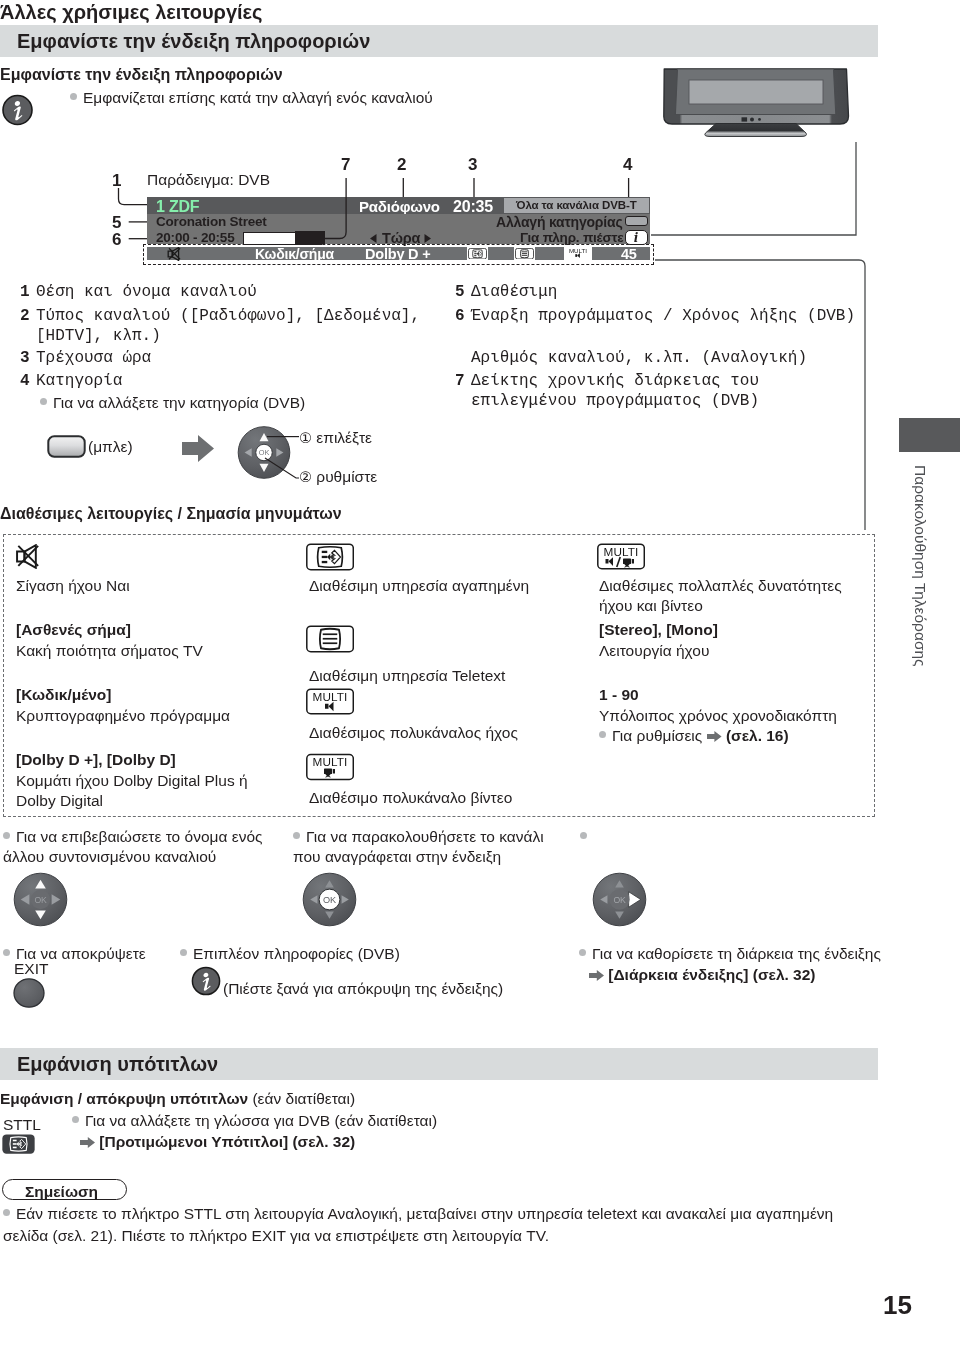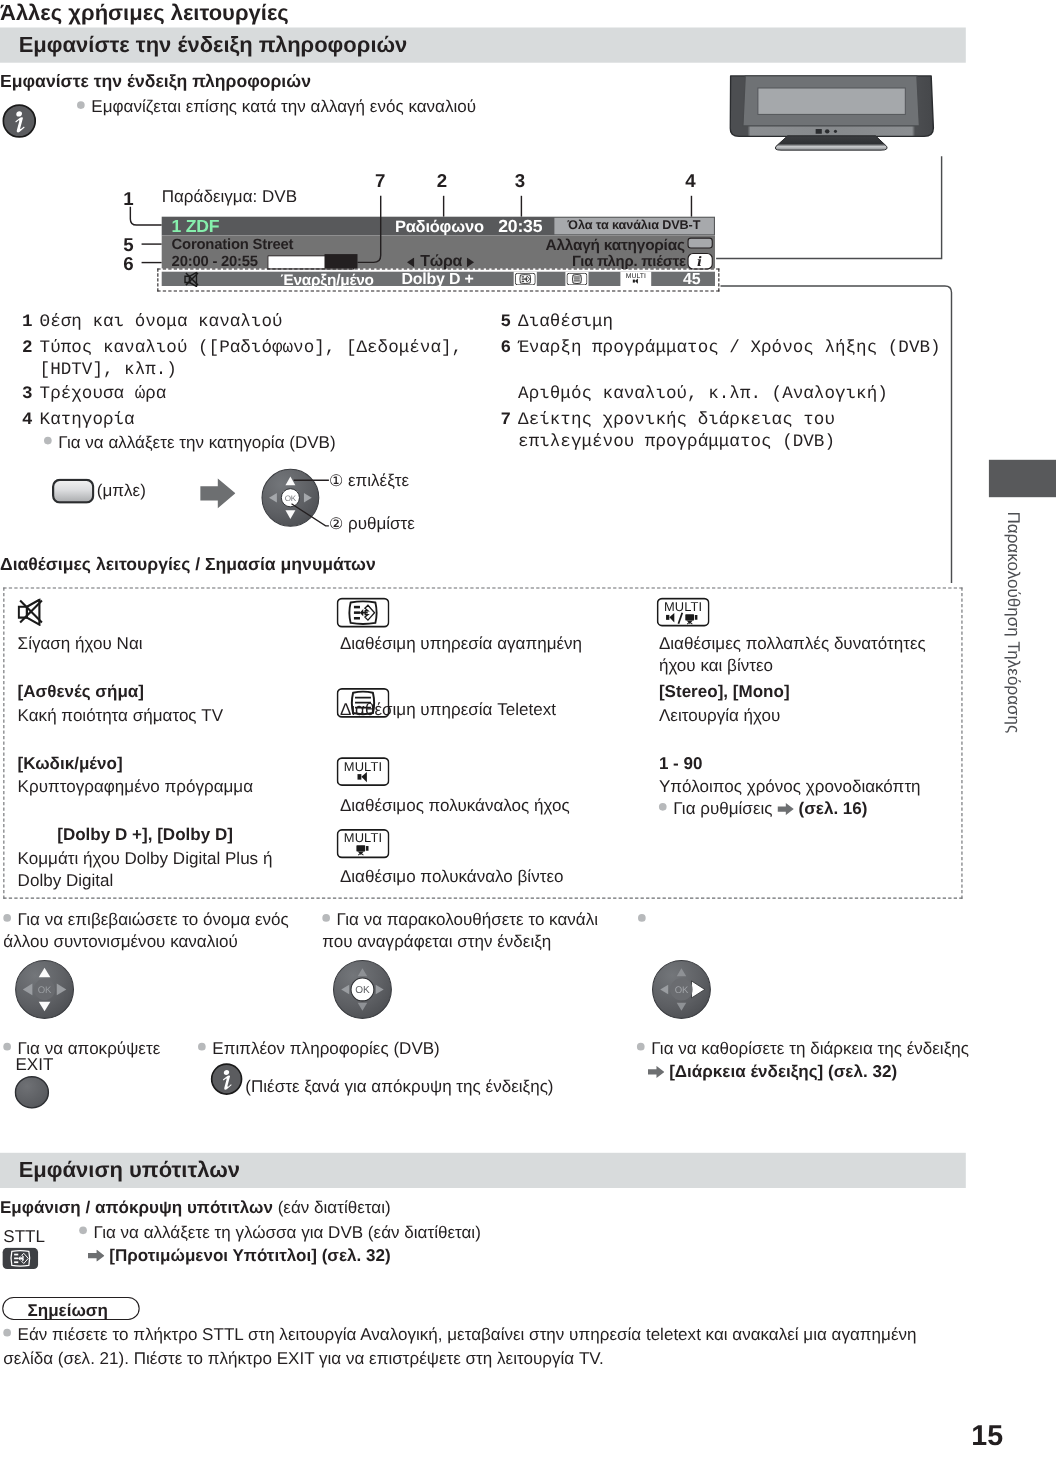--- a/index.html
+++ b/index.html
@@ -134,21 +134,21 @@
     </div>
     <div class="osd-bot">
       <svg style="position:absolute;left:19px;top:-0.5px;" width="16" height="14" viewBox="0 0 26 28">
         <g fill="none" stroke="#1a1a1a" stroke-width="2.6" stroke-linejoin="miter">
           <path d="M1.4 8.4 h8.2 V19.6 H1.4 Z"></path>
           <path d="M9.6 8.4 L22.2 1.2 V26.8 L9.6 19.6 Z"></path>
           <path d="M3.0 2.4 L25 24.4"></path>
           <path d="M25 2.4 L3.0 24.4"></path>
         </g>
       </svg>
-      <div class="osd-t" style="left:108px;top:-1px;color:#fff;">Έναρξη/μένο</div>
+      <div class="osd-t" style="left:108px;top:-1px;color:#fff;">Κωδικ/σήμα</div>
       <div class="osd-t" style="left:218px;top:-1px;color:#fff;font-size:14.5px;">Dolby D +</div>
       <div style="position:absolute;left:320px;top:0;width:21px;height:12.5px;background:#fefefe;"></div>
       <svg style="position:absolute;left:321px;top:0.6px;" width="19" height="11.4" viewBox="0 0 96 58">
         <rect x="2" y="2" width="92" height="54" rx="11" fill="none" stroke="#1a1a1a" stroke-width="4"></rect>
         <path d="M25.5 10.5 Q48 6.5 70.5 10.5 Q75 29 70.5 47.5 Q48 51.5 25.5 47.5 Q21 29 25.5 10.5 Z" fill="none" stroke="#1a1a1a" stroke-width="4"></path>
         <g fill="#1a1a1a">
             <rect x="31.5" y="16.5" width="11" height="5"></rect>
             <rect x="31.5" y="26.6" width="11" height="5"></rect>
             <rect x="31.5" y="36.8" width="11" height="5"></rect>
           </g>
@@ -256,21 +256,21 @@
       <path d="M9.6 8.4 L22.4 1.2 V26.8 L9.6 19.6 Z"></path>
       <path d="M2.6 2.0 L25 24.6"></path>
       <path d="M25 2.0 L2.6 24.6"></path>
     </g>
   </svg>
   <div class="abs body-t" style="left:16px;top:576px;">Σίγαση ήχου Ναι</div>
   <div class="abs body-t" style="left:16px;top:620px;font-weight:bold;">[Ασθενές σήμα]</div>
   <div class="abs body-t" style="left:16px;top:641px;">Κακή ποιότητα σήματος TV</div>
   <div class="abs body-t" style="left:16px;top:685px;font-weight:bold;">[Κωδικ/μένο]</div>
   <div class="abs body-t" style="left:16px;top:706px;">Κρυπτογραφημένο πρόγραμμα</div>
-  <div class="abs body-t" style="left:16px;top:750px;font-weight:bold;margin-left:36px;">[Dolby D +], [Dolby D]</div>
+  <div class="abs body-t" style="left:16px;top:750px;font-weight:bold;">[Dolby D +], [Dolby D]</div>
   <div class="abs body-t" style="left:16px;top:771px;width:250px;">Κομμάτι ήχου Dolby Digital Plus ή Dolby Digital</div>
 
   <svg class="abs" style="left:306px;top:543px;" width="48" height="28" viewBox="0 0 96 56">
     <rect x="1.6" y="2.4" width="93" height="51" rx="8" fill="none" stroke="#1a1a1a" stroke-width="3"></rect>
     <path d="M25.5 9.5 Q48 5.5 70.5 9.5 Q75 28 70.5 46.5 Q48 50.5 25.5 46.5 Q21 28 25.5 9.5 Z" fill="none" stroke="#1a1a1a" stroke-width="3.4"></path>
     <g fill="#1a1a1a">
         <rect x="31.5" y="15.5" width="11" height="4.6"></rect>
         <rect x="31.5" y="25.6" width="11" height="4.6"></rect>
         <rect x="31.5" y="35.8" width="11" height="4.6"></rect>
       </g>
@@ -281,21 +281,21 @@
   <div class="abs body-t" style="left:309px;top:576px;">Διαθέσιμη υπηρεσία αγαπημένη</div>
   <svg class="abs" style="left:306px;top:625px;" width="48" height="28" viewBox="0 0 96 56">
     <rect x="1.6" y="2.4" width="93" height="51" rx="8" fill="none" stroke="#1a1a1a" stroke-width="3"></rect>
     <path d="M30 9.5 Q48 5.5 66 9.5 Q70.5 28 66 46.5 Q48 50.5 30 46.5 Q25.5 28 30 9.5 Z" fill="none" stroke="#1a1a1a" stroke-width="3.6"></path>
     <g stroke="#1a1a1a" stroke-width="3.4">
         <path d="M33.5 18.5 h29"></path>
         <path d="M33.5 27.5 h29"></path>
         <path d="M33.5 36.5 h29"></path>
       </g>
   </svg>
-  <div class="abs body-t" style="left:309px;top:636px;text-align:right;">Διαθέσιμη υπηρεσία Teletext</div>
+  <div class="abs body-t" style="left:309px;top:666px;text-align:right;">Διαθέσιμη υπηρεσία Teletext</div>
   <svg class="abs" style="left:306px;top:688px;" width="48" height="27" viewBox="0 0 96 54">
     <rect x="1.6" y="2.4" width="93" height="49" rx="8" fill="none" stroke="#1a1a1a" stroke-width="3"></rect>
     <text x="48" y="25" font-family="Liberation Sans, sans-serif" font-size="23.5" fill="#1a1a1a" text-anchor="middle" letter-spacing="0.2">MULTI</text>
     <g fill="#1a1a1a">
         <rect x="38" y="31.5" width="7" height="10"></rect>
         <path d="M45 36.5 L55 27.5 V46.5 Z"></path>
       </g>
   </svg>
   <div class="abs body-t" style="left:309px;top:723px;">Διαθέσιμος πολυκάναλος ήχος</div>
   <svg class="abs" style="left:306px;top:753px;" width="48" height="28" viewBox="0 0 96 56">

